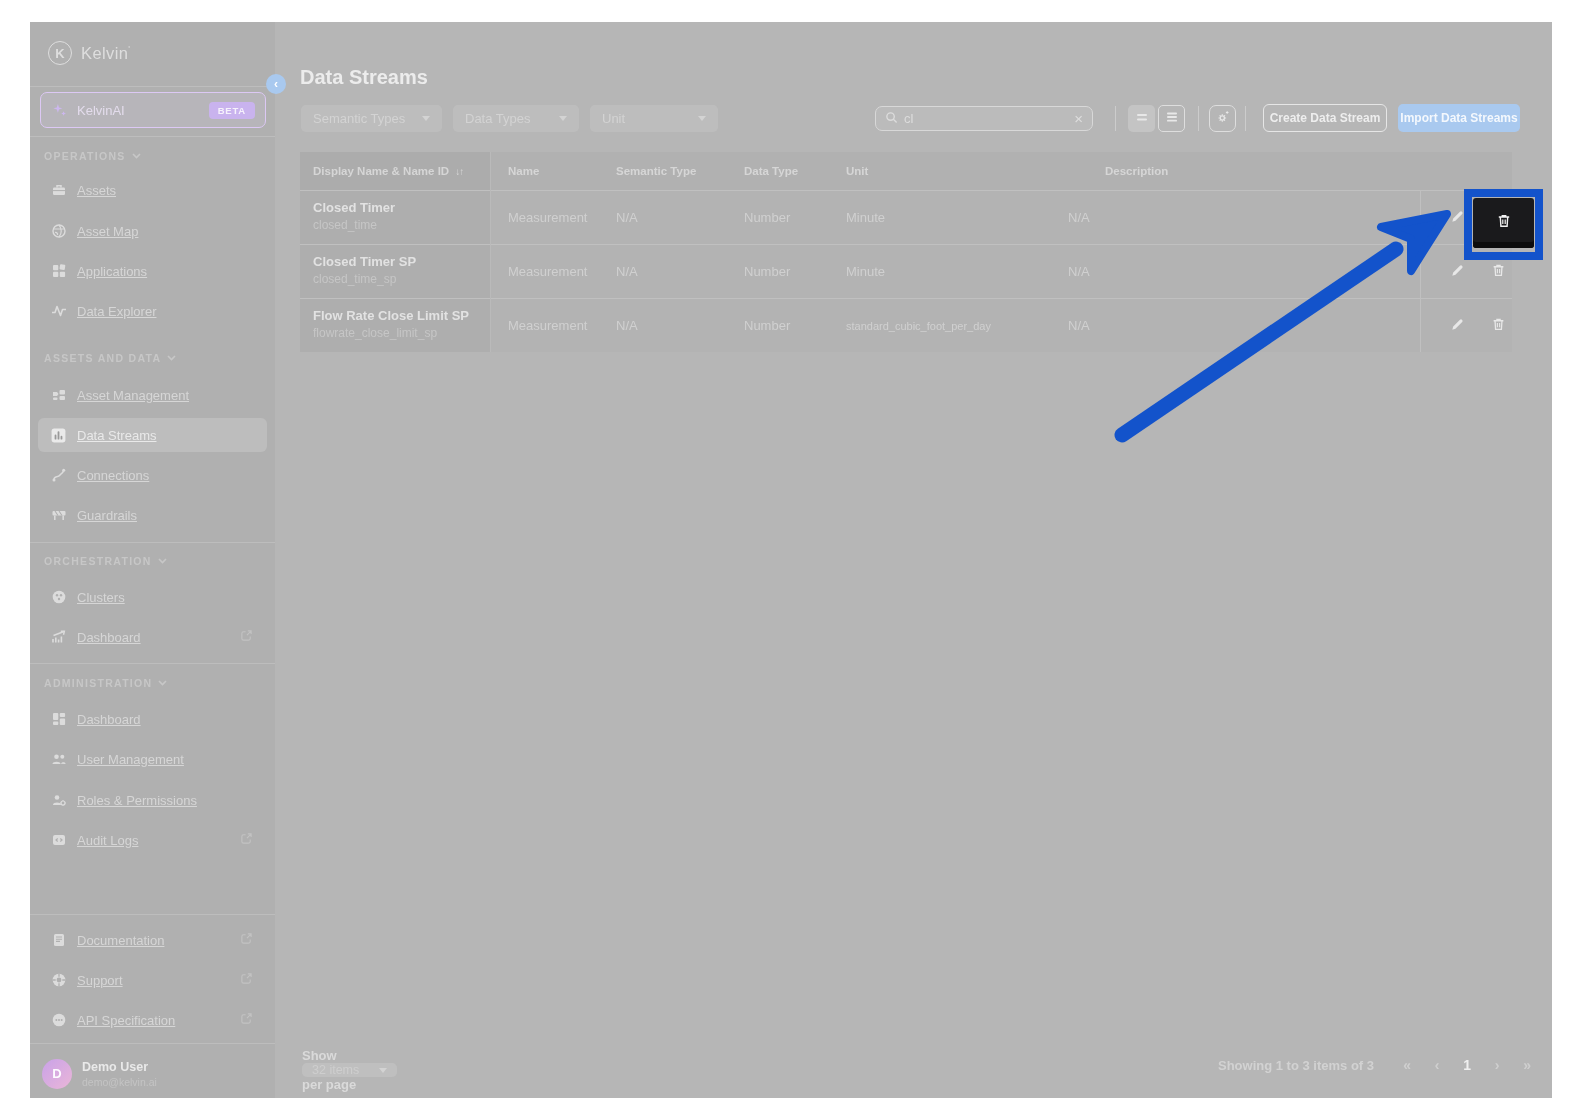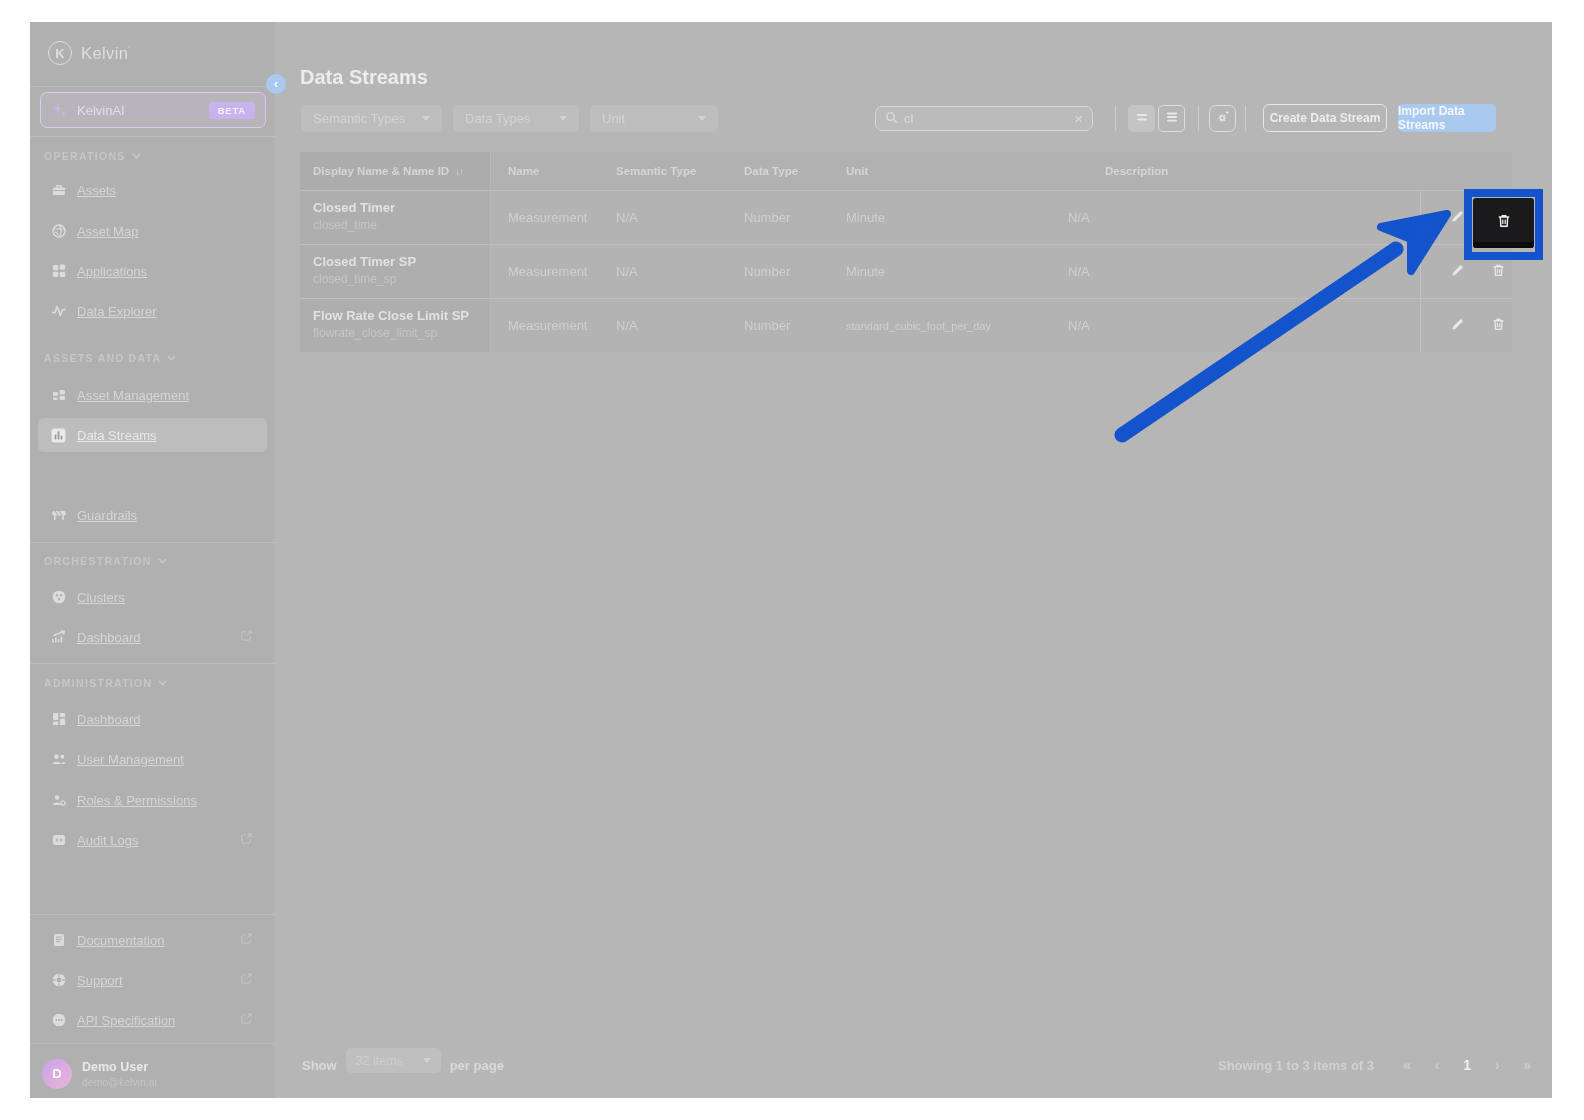--- a/index.html
+++ b/index.html
@@ -41,39 +41,39 @@
   .search-box { position:absolute; left:845px; top:84px; width:218px; height:25px; border:1px solid #d8d8d8; border-radius:7px; background:#bbbbbb; display:flex; align-items:center; padding:0 9px; color:#dcdcdc; }
   .search-box .q { font-size:13px; margin-left:6px; flex:1; }
   .search-box .clear { font-size:15px; color:#dedede; }
 
   .v-div { position:absolute; top:84px; width:1px; height:25px; background:#cccccc; }
   .icon-btn { position:absolute; top:83px; width:27px; height:27px; border-radius:5px; display:flex; align-items:center; justify-content:center; color:#e6e6e6; }
   .icon-btn.filled { background:#c4c4c4; }
   .icon-btn.lined { border:1.5px solid #dedede; }
 
   .btn-create { position:absolute; left:1233px; top:82px; width:124px; height:28px; border:1.5px solid #e6e6e6; border-radius:6px; color:#eeeeee; font-size:12px; font-weight:bold; display:flex; align-items:center; justify-content:center; }
-  .btn-import { position:absolute; left:1368px; top:82px; width:98px; height:28px; background:var(--import-bg,#a9c9ef); border-radius:5px; color:#f4f8fd; font-size:12px; font-weight:bold; display:flex; align-items:center; justify-content:center; }
+  .btn-import { position:absolute; left:1368px; top:82px; width:122px; height:28px; background:var(--import-bg,#a9c9ef); border-radius:5px; color:#f4f8fd; font-size:12px; font-weight:bold; display:flex; align-items:center; justify-content:center; }
 
   
   .table { position:absolute; left:270px; top:130px; width:1212px; }
   .thead { position:relative; height:38px; background:#b1b1b1; }
   .thead .col1-bg { position:absolute; left:0; top:0; width:190px; height:100%; background:#acacac; }
   .th { position:absolute; top:0; height:38px; display:flex; align-items:center; color:#d6d6d6; font-size:11.5px; font-weight:bold; }
   .sort { font-size:10px; margin-left:6px; letter-spacing:-1px; color:#dadada; }
   .trow { position:relative; height:54px; background:#b3b3b3; border-top:1px solid #c0c0c0; }
   .trow .col1-bg { position:absolute; left:0; top:0; width:190px; height:100%; background:#aeaeae; }
   .cell { position:absolute; top:0; height:100%; display:flex; align-items:center; color:#d0d0d0; font-size:13px; }
   .dn { position:absolute; left:13px; top:9px; color:#e2e2e2; font-size:13px; font-weight:bold; }
   .nid { position:absolute; left:13px; top:27px; color:#c6c6c6; font-size:12px; }
   .colsep { position:absolute; left:190px; top:0; width:1px; height:200px; background:#bababa; }
   .actsep { position:absolute; left:1120px; top:38px; width:1px; height:162px; background:#c0c0c0; }
   .row-action { position:absolute; width:22px; height:22px; display:flex; align-items:center; justify-content:center; color:#e8e8e8; }
 
   
-  .foot-left { position:absolute; left:272px; top:1026px; height:25px; display:flex; align-items:flex-end; gap:9px; color:#dadada; font-size:13px; font-weight:bold; }
+  .foot-left { position:absolute; left:272px; top:1026px; height:25px; display:flex; align-items:flex-start; color:#dadada; font-size:13px; font-weight:bold;flex-direction:column; }
   .size-select { width:95px; height:25px; background:#bfbfbf; border-radius:5px; display:flex; align-items:center; padding:0 10px; color:#cecece; font-size:12.5px; font-weight:normal; }
   .foot-right { position:absolute; left:1188px; top:1026px; height:25px; display:flex; align-items:flex-end; color:#d2d2d2; font-size:13px; font-weight:bold; }
   .pag { width:30px; text-align:center; color:#cfcfcf; font-size:14px; }
   .pag.cur { color:#f0f0f0; }
   .foot-right .showing { margin-right:18px; }
 
   
   .anno-arrow { position:absolute; left:0; top:0; width:1522px; height:1076px; pointer-events:none; color:var(--annotation-blue,#1353cb); z-index:8; }
   .anno-box { position:absolute; left:1434px; top:167px; width:79px; height:71px; border:8px solid var(--annotation-blue,#1353cb); z-index:9; }
   .hl-btn { position:absolute; left:1443px; top:176px; width:61px; height:50px; background:var(--highlight-button-bg,#1a1a1c); border-radius:3px; box-shadow:inset 0 -6px 0 #0c0c0d; display:flex; align-items:center; justify-content:center; color:#f2f2f2; z-index:10; }
@@ -168,20 +168,30 @@
       <span class="nav-label">Asset Management</span>
     </div>
     <div class="nav-item active" style="top:396px">
       <span class="sb-icon">
           <svg width="17" height="17" viewBox="0 0 16 16">
             <rect x="1.5" y="1.5" width="13" height="13" rx="2.5" fill="#eaeaea"></rect>
             <path d="M5.2 11V8M8 11V4.8M10.8 11V9.2" stroke="#9a9a9a" stroke-width="1.7" stroke-linecap="round"></path>
           </svg>
         </span>
       <span class="nav-label">Data Streams</span>
+    </div>
+    <div class="nav-item" style="top:436px">
+      <span class="sb-icon">
+          <svg width="16" height="16" viewBox="0 0 16 16">
+            <path d="M3 12.5c0-4 4-1.5 6-4.5 1.3-2 3.5-2 3.5-4.5" stroke="#dcdcdc" stroke-width="1.5" fill="none"></path>
+            <circle cx="3" cy="13" r="1.5" fill="#dcdcdc"></circle>
+            <circle cx="12.7" cy="3.2" r="1.5" fill="#dcdcdc"></circle>
+          </svg>
+        </span>
+      <span class="nav-label">Connections</span>
     </div>
     <div class="nav-item" style="top:476px">
       <span class="sb-icon">
           <svg width="16" height="16" viewBox="0 0 16 16">
             <rect x="1.5" y="4" width="13" height="4.5" rx="1" fill="#dcdcdc"></rect>
             <path d="M4 4l3 4.5M8 4l3 4.5" stroke="#b0b0b0" stroke-width="1.1"></path>
             <path d="M3.8 8.5V13M12.2 8.5V13" stroke="#dcdcdc" stroke-width="1.5"></path>
           </svg>
         </span>
       <span class="nav-label">Guardrails</span>

